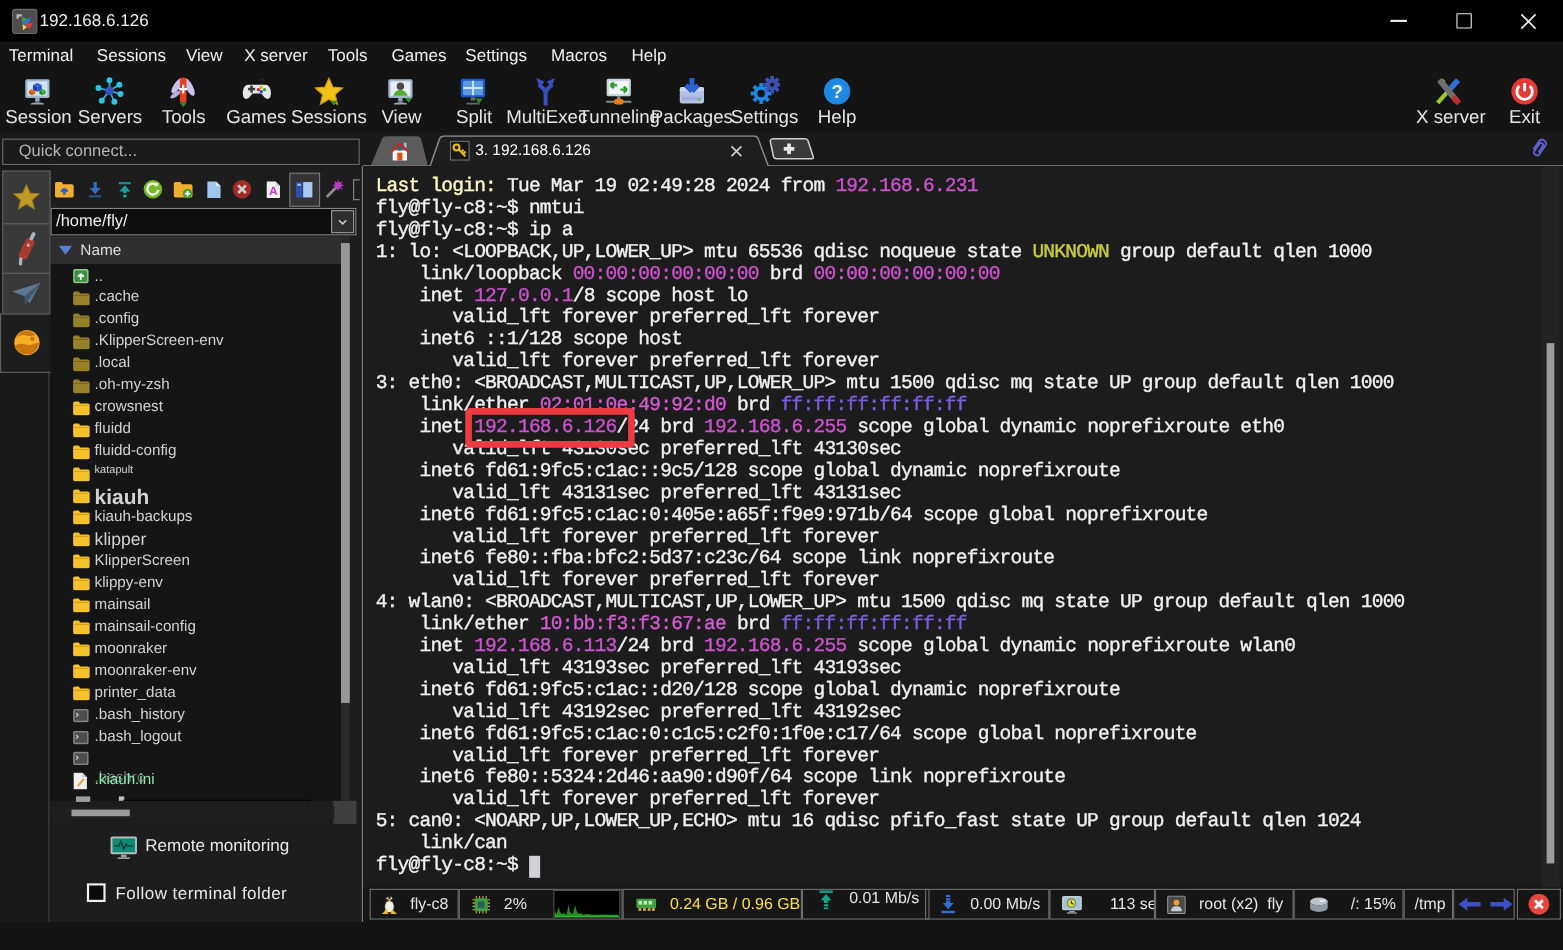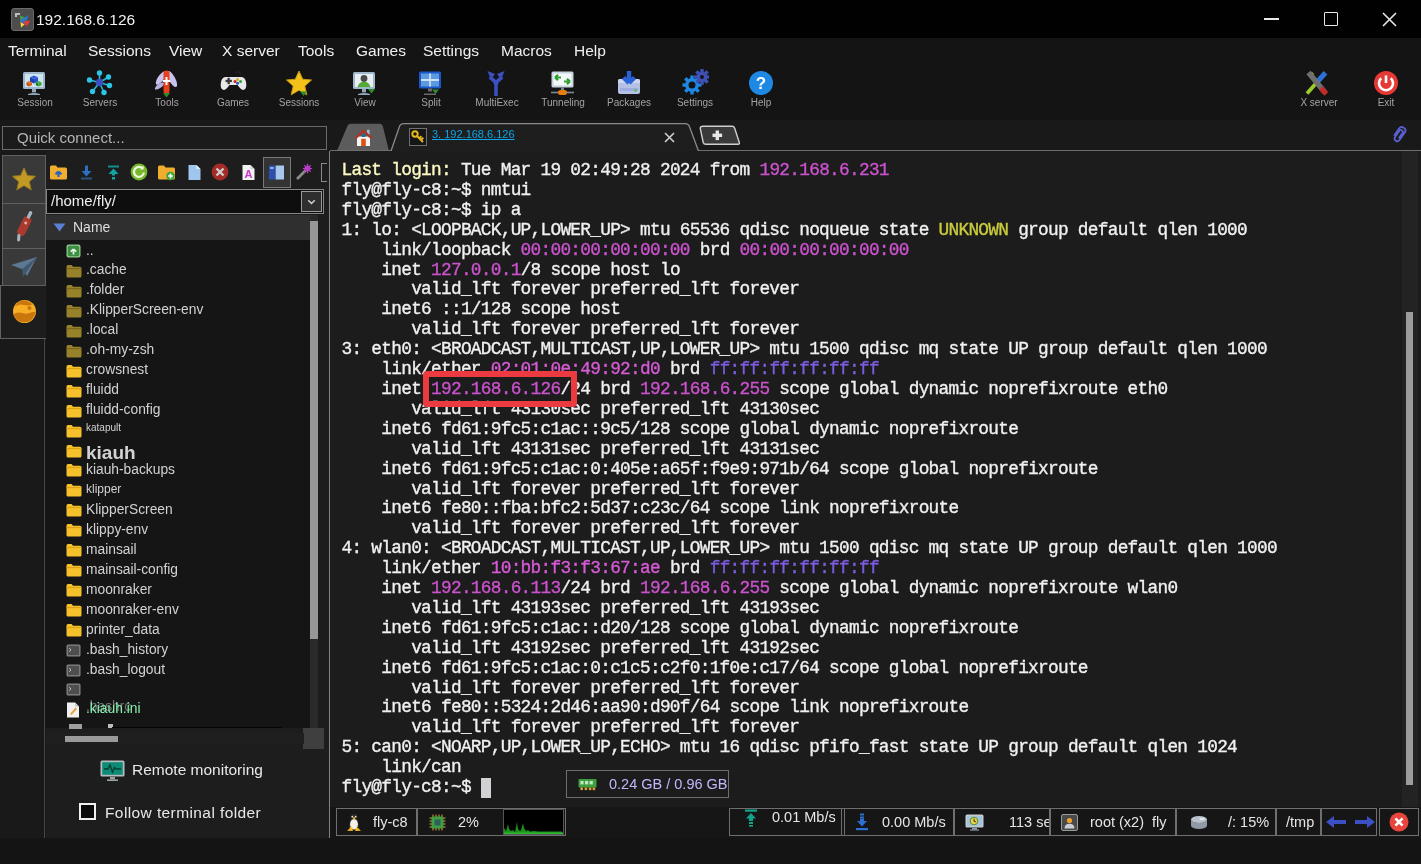--- a/index.html
+++ b/index.html
@@ -1,18 +1,18 @@
 <!DOCTYPE html>
 <html><head><meta charset="utf-8">
 <style>
 html,body{margin:0;padding:0;background:#000;}
 #app{position:relative;width:1421px;height:864px;background:#141414;overflow:hidden;
  font-family:"Liberation Sans",sans-serif;}
 .abs{position:absolute;}
-.lbl{position:absolute;color:#a3a3a3;font-size:10px;transform:translateX(-50%);white-space:nowrap;}
+.lbl{position:absolute;color:#e5e5e5;font-size:17px;transform:translateX(-50%);white-space:nowrap;}
 .mi{position:absolute;color:#f0f0f0;font-size:15.5px;top:42px;white-space:nowrap;}
 svg{display:block}
 </style></head><body>
 <div id="app">
 
 <div class="abs" style="left:0;top:0;width:1421px;height:38px;background:#010101;"></div>
 <div class="abs" style="left:11px;top:8px;width:21px;height:21px;background:#4d4d4d;border-radius:3px;border:1px solid #6a6a6a;">
  <svg width="21" height="21" viewBox="0 0 21 21">
   <path d="M3 4 L8 4 L8 6 L5 6 L5 8 L3 8 Z" fill="#bdbdbd"></path>
   <path d="M8 6.5 L16 9.5 L8.5 13.5 Z" fill="#43a047"></path>
@@ -231,21 +231,21 @@
 <div class="abs" style="left:390px;top:123px;width:310px;height:28px;">
  <svg width="310" height="28" viewBox="0 0 310 28" style="position:absolute;left:0;top:0;">
   <path d="M1 28 L9.3 4 Q10.3 0.7 14 0.7 L295 0.7 Q298.6 0.7 299.6 4 L308.5 28" fill="#1e1e1e" stroke="#8a8a8a" stroke-width="1.3"></path>
  </svg>
  <div style="position:absolute;left:19px;top:5px;width:16px;height:16px;background:#161616;border:1px solid #6f6f6f;">
   <svg width="16" height="16" viewBox="0 0 16 16">
    <circle cx="5" cy="5" r="2.7" fill="none" stroke="#e8b81e" stroke-width="1.9"></circle>
    <path d="M7 7 L13 13 M11 11 L13.3 8.7 M9.3 9.3 L11.4 7.2" stroke="#e8b81e" stroke-width="1.9"></path>
   </svg>
  </div>
- <div style="position:absolute;left:42px;top:5px;color:#0ea5e9;font-size:11px;text-decoration:underline;">3. 192.168.6.126</div>
+ <div style="position:absolute;left:42px;top:5px;color:#ffffff;font-size:14px;">3. 192.168.6.126</div>
  <svg style="position:absolute;left:273px;top:8px;" width="13" height="13" viewBox="0 0 13 13">
   <path d="M2 2 L11 11 M11 2 L2 11" stroke="#cfcfcf" stroke-width="1.6"></path>
  </svg>
 </div>
 <svg class="abs" style="left:697px;top:125px;" width="45" height="22" viewBox="0 0 45 22">
  <path d="M3.2 3 Q3.7 1.2 5.7 1.2 L35 1.2 Q37 1.2 37.6 3 L42.3 17.5 Q42.9 19.3 40.9 19.3 L8.8 19.3 Q6.8 19.3 6.2 17.5 Z" fill="#3a3a3a" stroke="#cfcfcf" stroke-width="1.4"></path>
  <g fill="#e8e8e8">
         <rect x="18.6" y="5.5" width="3.4" height="9.6"></rect>
         <rect x="15.5" y="8.6" width="9.6" height="3.4"></rect>
       </g>
@@ -387,21 +387,21 @@
 <path d="M0.5 4.6 L15.5 4.6" stroke="#77651c" stroke-width="1"></path>
 </svg>
     </div>
 <div class="abs" style="left:86px;top:262.4px;color:#d2d2d2;font-size:13.8px;white-space:nowrap;">.cache</div>
 <div class="abs" style="left:66px;top:283.9px;">
       <svg width="16" height="14" viewBox="0 0 16 14">
 <path d="M0.5 2.5 Q0.5 1 2 1 L5.6 1 L7 2.8 L14 2.8 Q15.5 2.8 15.5 4.3 L15.5 12 Q15.5 13.5 14 13.5 L2 13.5 Q0.5 13.5 0.5 12 Z" fill="#97812b"></path>
 <path d="M0.5 4.6 L15.5 4.6" stroke="#77651c" stroke-width="1"></path>
 </svg>
     </div>
-<div class="abs" style="left:86px;top:282.4px;color:#d2d2d2;font-size:13.8px;white-space:nowrap;">.folder</div>
+<div class="abs" style="left:86px;top:282.4px;color:#d2d2d2;font-size:13.8px;white-space:nowrap;">.config</div>
 <div class="abs" style="left:66px;top:303.8px;">
       <svg width="16" height="14" viewBox="0 0 16 14">
 <path d="M0.5 2.5 Q0.5 1 2 1 L5.6 1 L7 2.8 L14 2.8 Q15.5 2.8 15.5 4.3 L15.5 12 Q15.5 13.5 14 13.5 L2 13.5 Q0.5 13.5 0.5 12 Z" fill="#97812b"></path>
 <path d="M0.5 4.6 L15.5 4.6" stroke="#77651c" stroke-width="1"></path>
 </svg>
     </div>
 <div class="abs" style="left:86px;top:302.3px;color:#d2d2d2;font-size:13.8px;white-space:nowrap;">.KlipperScreen-env</div>
 <div class="abs" style="left:66px;top:323.8px;">
       <svg width="16" height="14" viewBox="0 0 16 14">
 <path d="M0.5 2.5 Q0.5 1 2 1 L5.6 1 L7 2.8 L14 2.8 Q15.5 2.8 15.5 4.3 L15.5 12 Q15.5 13.5 14 13.5 L2 13.5 Q0.5 13.5 0.5 12 Z" fill="#97812b"></path>
@@ -457,21 +457,21 @@
 <path d="M0.5 4.6 L15.5 4.6" stroke="#d9a114" stroke-width="1"></path>
 </svg>
     </div>
 <div class="abs" style="left:86px;top:461.9px;color:#d2d2d2;font-size:13.8px;white-space:nowrap;">kiauh-backups</div>
 <div class="abs" style="left:66px;top:483.4px;">
       <svg width="16" height="14" viewBox="0 0 16 14">
 <path d="M0.5 2.5 Q0.5 1 2 1 L5.6 1 L7 2.8 L14 2.8 Q15.5 2.8 15.5 4.3 L15.5 12 Q15.5 13.5 14 13.5 L2 13.5 Q0.5 13.5 0.5 12 Z" fill="#f6c22c"></path>
 <path d="M0.5 4.6 L15.5 4.6" stroke="#d9a114" stroke-width="1"></path>
 </svg>
     </div>
-<div class="abs" style="left:86px;top:481.9px;color:#d2d2d2;font-size:12px;white-space:nowrap;">klipper</div>
+<div class="abs" style="left:86px;top:481.9px;color:#d2d2d2;font-size:16px;white-space:nowrap;">klipper</div>
 <div class="abs" style="left:66px;top:503.3px;">
       <svg width="16" height="14" viewBox="0 0 16 14">
 <path d="M0.5 2.5 Q0.5 1 2 1 L5.6 1 L7 2.8 L14 2.8 Q15.5 2.8 15.5 4.3 L15.5 12 Q15.5 13.5 14 13.5 L2 13.5 Q0.5 13.5 0.5 12 Z" fill="#f6c22c"></path>
 <path d="M0.5 4.6 L15.5 4.6" stroke="#d9a114" stroke-width="1"></path>
 </svg>
     </div>
 <div class="abs" style="left:86px;top:501.8px;color:#d2d2d2;font-size:13.8px;white-space:nowrap;">KlipperScreen</div>
 <div class="abs" style="left:66px;top:523.3px;">
       <svg width="16" height="14" viewBox="0 0 16 14">
 <path d="M0.5 2.5 Q0.5 1 2 1 L5.6 1 L7 2.8 L14 2.8 Q15.5 2.8 15.5 4.3 L15.5 12 Q15.5 13.5 14 13.5 L2 13.5 Q0.5 13.5 0.5 12 Z" fill="#f6c22c"></path>
@@ -633,21 +633,21 @@
         <svg width="17" height="17" viewBox="0 0 17 17">
 <g stroke="#d8a23a" stroke-width="1">
             <path d="M4 0.5 L4 3 M7 0.5 L7 3 M10 0.5 L10 3 M13 0.5 L13 3 M4 14 L4 16.5 M7 14 L7 16.5 M10 14 L10 16.5 M13 14 L13 16.5 M0.5 4 L3 4 M0.5 7 L3 7 M0.5 10 L3 10 M0.5 13 L3 13 M14 4 L16.5 4 M14 7 L16.5 7 M14 10 L16.5 10 M14 13 L16.5 13"></path>
           </g>
 <rect x="2.5" y="2.5" width="12" height="12" rx="1.5" fill="#3f9e3f"></rect>
 <rect x="5.5" y="5.5" width="6" height="6" fill="#2e5f5f"></rect>
 </svg>
       </div>
       <div style="margin-left:12px;white-space:nowrap;">2%</div>
     </div>
-<div class="abs" style="left:566px;top:770px;width:163px;height:28px;border:1px solid #6f6f6f;box-sizing:border-box;display:flex;align-items:center;color:#c4b5fd;font-size:14.5px;overflow:hidden;">
+<div class="abs" style="left:566px;top:808px;width:163px;height:28px;border:1px solid #6f6f6f;box-sizing:border-box;display:flex;align-items:center;color:#fde047;font-size:14.5px;overflow:hidden;">
       <div style="margin-left:11px;display:flex;">
         <svg width="19" height="13" viewBox="0 0 19 13">
 <rect x="0.5" y="1" width="18" height="8.5" rx="1" fill="#3f9e3f"></rect>
 <rect x="2.4" y="3" width="3.2" height="3.4" fill="#bfe8bf"></rect>
 <rect x="7" y="3" width="3.2" height="3.4" fill="#bfe8bf"></rect>
 <rect x="11.6" y="3" width="3.2" height="3.4" fill="#bfe8bf"></rect>
 <g fill="#d8a23a">
             <rect x="2.4" y="9.5" width="2.6" height="2.6"></rect>
             <rect x="6.6" y="9.5" width="2.6" height="2.6"></rect>
             <rect x="10.8" y="9.5" width="2.6" height="2.6"></rect>

